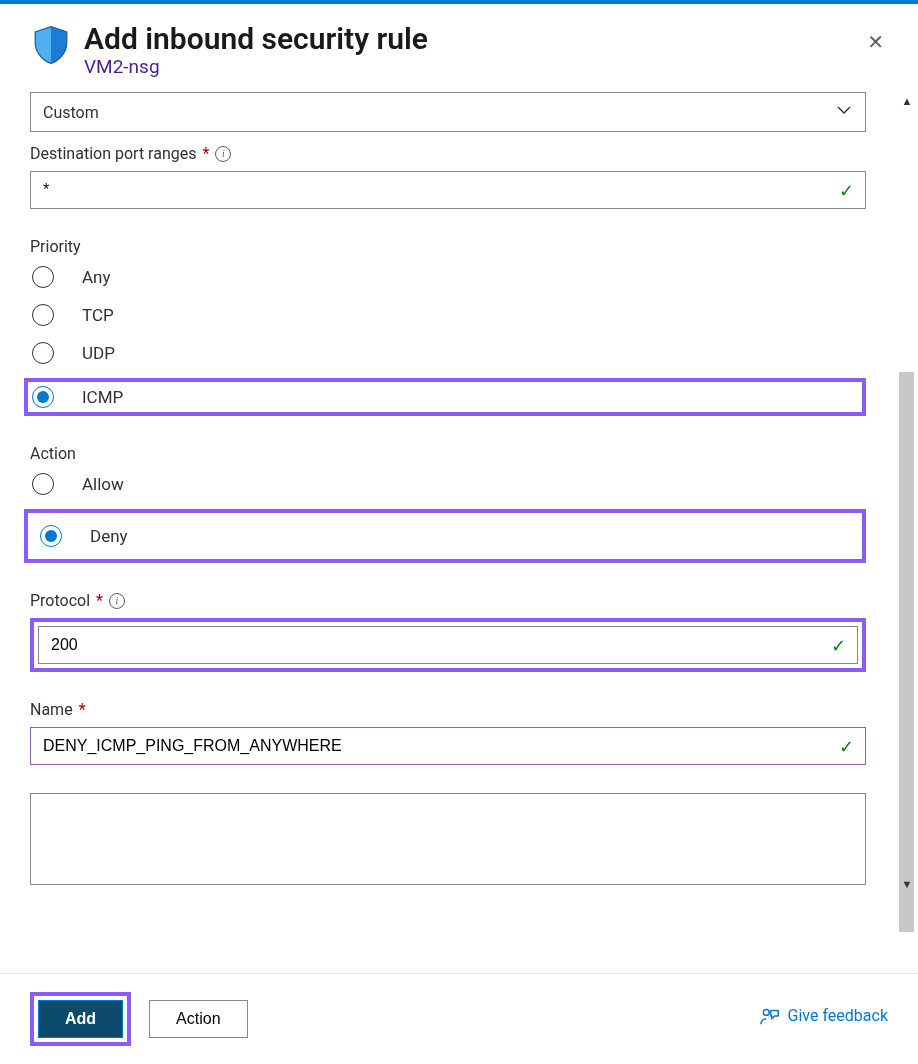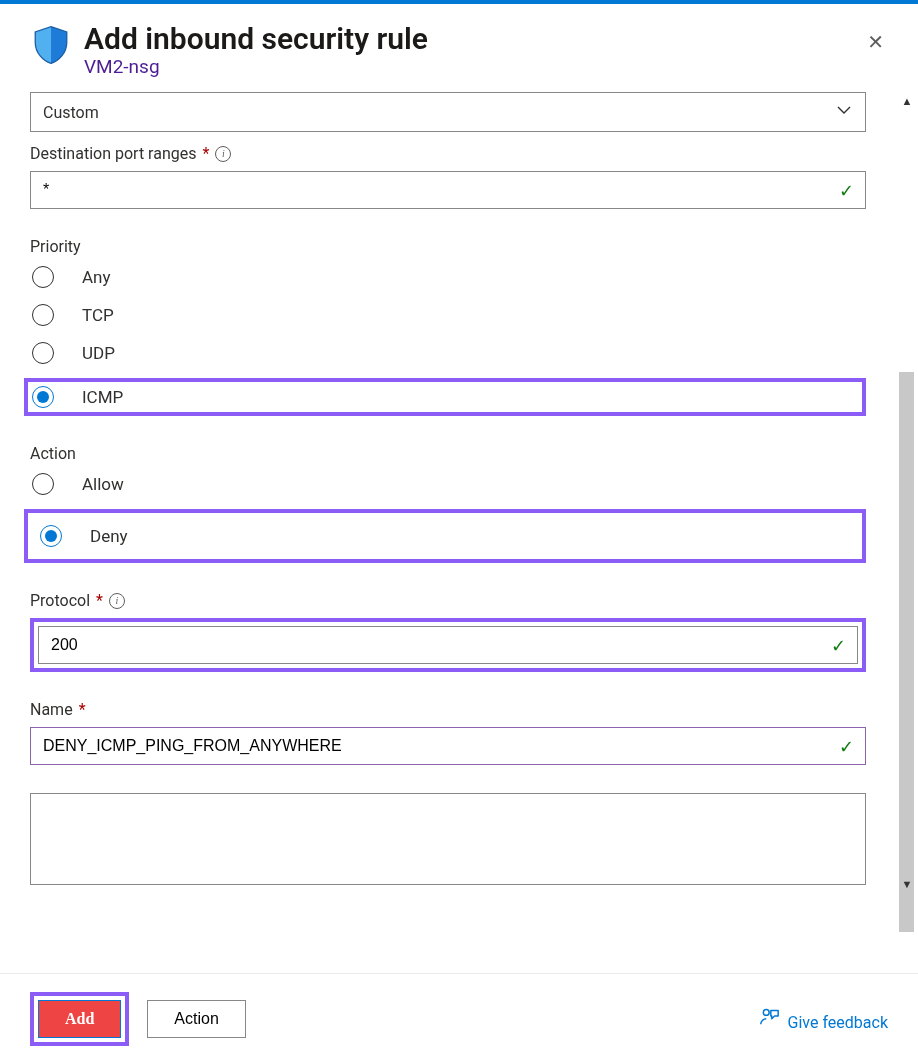--- a/index.html
+++ b/index.html
@@ -175,31 +175,30 @@
   }
   .btn {
     height:38px;
     padding:0 26px;
     font-size:16px;
     cursor:pointer;
     border:1px solid #8a8886;
     background:#fff;
   }
   .btn.primary {
-    background:#ef4444;
+    background:#0c4a6e;
     border-color:#0078d4;
     color:#fff;
     font-weight:600;
-    font-family:Liberation Serif, serif;
   }
   .feedback {
     margin-left:auto;
     color:#0078d4;
     font-size:16px;
-    display:flex;align-items:flex-end;gap:8px;
+    display:flex;align-items:flex-start;gap:8px;
     cursor:pointer;
   }
   .feedback-icon {
     display:inline-block;
   }
   
   .hl {
     border:4px solid #8b5cf6;
     position: relative;
   }

